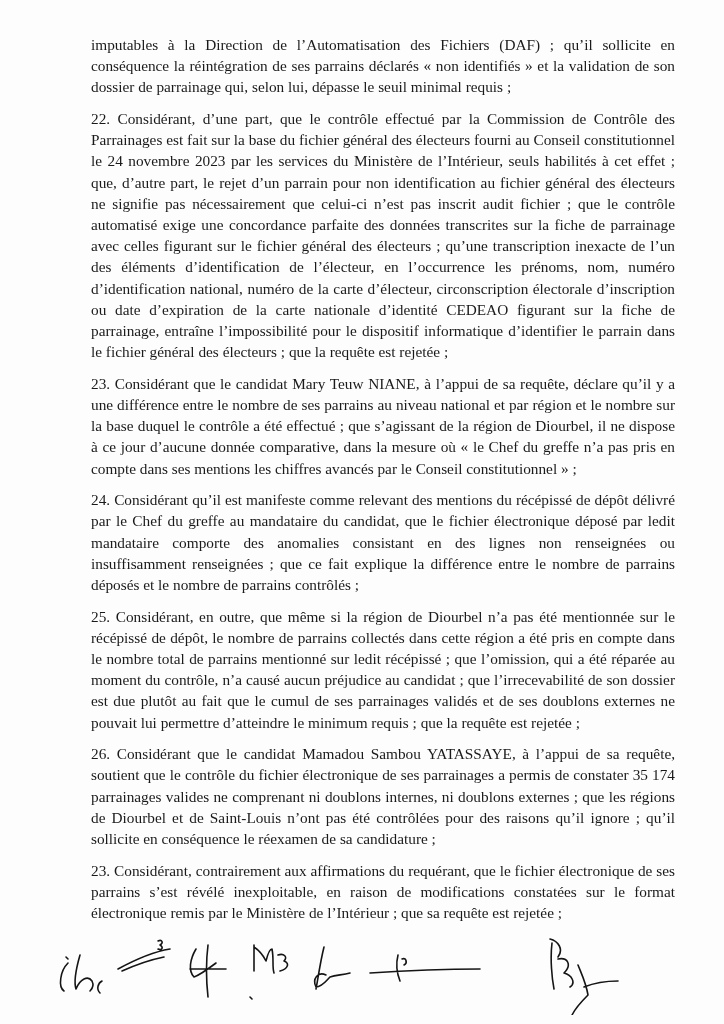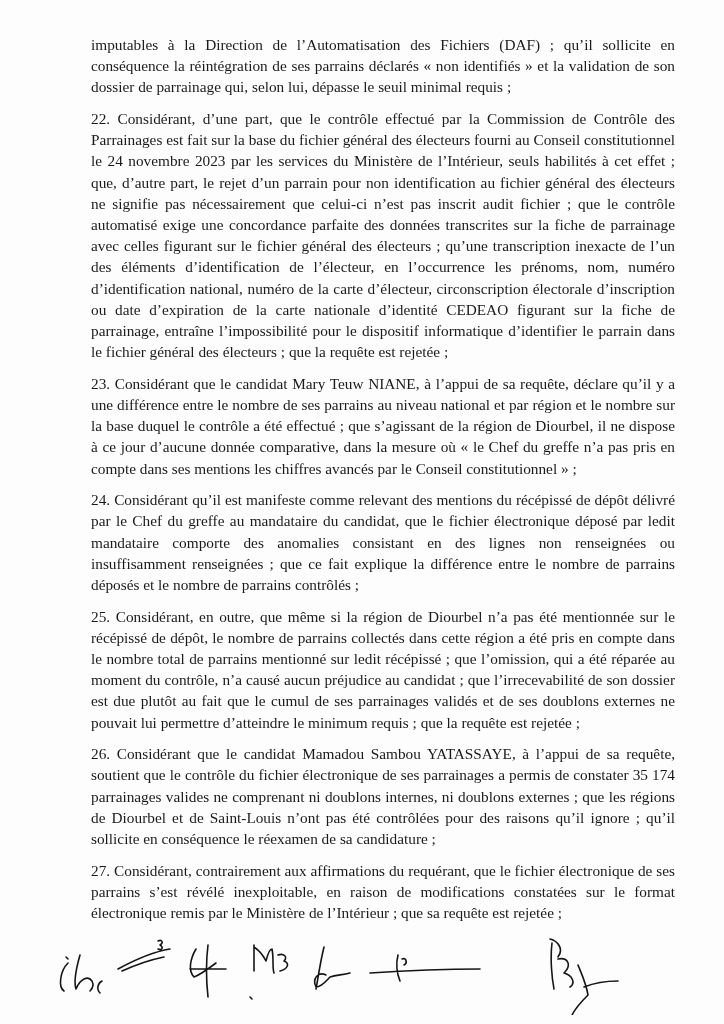--- a/index.html
+++ b/index.html
@@ -27,21 +27,21 @@
 <body>
 
 <div class="page">
   <div class="content">
     <p class="para">imputables à la Direction de l’Automatisation des Fichiers (DAF) ; qu’il sollicite en conséquence la réintégration de ses parrains déclarés « non identifiés » et la validation de son dossier de parrainage qui, selon lui, dépasse le seuil minimal requis ;</p>
     <p class="para">22. Considérant, d’une part, que le contrôle effectué par la Commission de Contrôle des Parrainages est fait sur la base du fichier général des électeurs fourni au Conseil constitutionnel le 24 novembre 2023 par les services du Ministère de l’Intérieur, seuls habilités à cet effet ; que, d’autre part, le rejet d’un parrain pour non identification au fichier général des électeurs ne signifie pas nécessairement que celui-ci n’est pas inscrit audit fichier ; que le contrôle automatisé exige une concordance parfaite des données transcrites sur la fiche de parrainage avec celles figurant sur le fichier général des électeurs ; qu’une transcription inexacte de l’un des éléments d’identification de l’électeur, en l’occurrence les prénoms, nom, numéro d’identification national, numéro de la carte d’électeur, circonscription électorale d’inscription ou date d’expiration de la carte nationale d’identité CEDEAO figurant sur la fiche de parrainage, entraîne l’impossibilité pour le dispositif informatique d’identifier le parrain dans le fichier général des électeurs ; que la requête est rejetée ;</p>
     <p class="para">23. Considérant que le candidat Mary Teuw NIANE, à l’appui de sa requête, déclare qu’il y a une différence entre le nombre de ses parrains au niveau national et par région et le nombre sur la base duquel le contrôle a été effectué ; que s’agissant de la région de Diourbel, il ne dispose à ce jour d’aucune donnée comparative, dans la mesure où « le Chef du greffe n’a pas pris en compte dans ses mentions les chiffres avancés par le Conseil constitutionnel » ;</p>
     <p class="para">24. Considérant qu’il est manifeste comme relevant des mentions du récépissé de dépôt délivré par le Chef du greffe au mandataire du candidat, que le fichier électronique déposé par ledit mandataire comporte des anomalies consistant en des lignes non renseignées ou insuffisamment renseignées ; que ce fait explique la différence entre le nombre de parrains déposés et le nombre de parrains contrôlés ;</p>
     <p class="para">25. Considérant, en outre, que même si la région de Diourbel n’a pas été mentionnée sur le récépissé de dépôt, le nombre de parrains collectés dans cette région a été pris en compte dans le nombre total de parrains mentionné sur ledit récépissé ; que l’omission, qui a été réparée au moment du contrôle, n’a causé aucun préjudice au candidat ; que l’irrecevabilité de son dossier est due plutôt au fait que le cumul de ses parrainages validés et de ses doublons externes ne pouvait lui permettre d’atteindre le minimum requis ; que la requête est rejetée ;</p>
     <p class="para">26. Considérant que le candidat Mamadou Sambou YATASSAYE, à l’appui de sa requête, soutient que le contrôle du fichier électronique de ses parrainages a permis de constater 35 174 parrainages valides ne comprenant ni doublons internes, ni doublons externes ; que les régions de Diourbel et de Saint-Louis n’ont pas été contrôlées pour des raisons qu’il ignore ; qu’il sollicite en conséquence le réexamen de sa candidature ;</p>
-    <p class="para">27. Considérant, contrairement aux affirmations du requérant, que le fichier électronique de ses parrains s’est révélé inexploitable, en raison de modifications constatées sur le format électronique remis par le Ministère de l’Intérieur ; que sa requête est rejetée ;</p>
+    <p class="para">23. Considérant, contrairement aux affirmations du requérant, que le fichier électronique de ses parrains s’est révélé inexploitable, en raison de modifications constatées sur le format électronique remis par le Ministère de l’Intérieur ; que sa requête est rejetée ;</p>
   </div>
 
   <div class="signatures">
     <svg viewBox="0 0 680 80">
       <g>
         <path class="sig" d="M28 28 C20 36, 18 52, 24 56 M26 22 L28 24 M40 20 C36 34, 34 48, 36 54 C40 44, 48 40, 52 46 C54 50, 52 54, 50 56 M62 46 C58 48, 56 54, 60 58"></path>
       </g>
       <g>
         <path class="sig" d="M78 34 C100 22, 118 16, 130 14 M82 36 C100 28, 114 24, 124 22 M118 6 C122 4, 124 8, 120 10 C124 12, 122 16, 118 14"></path>
       </g>

